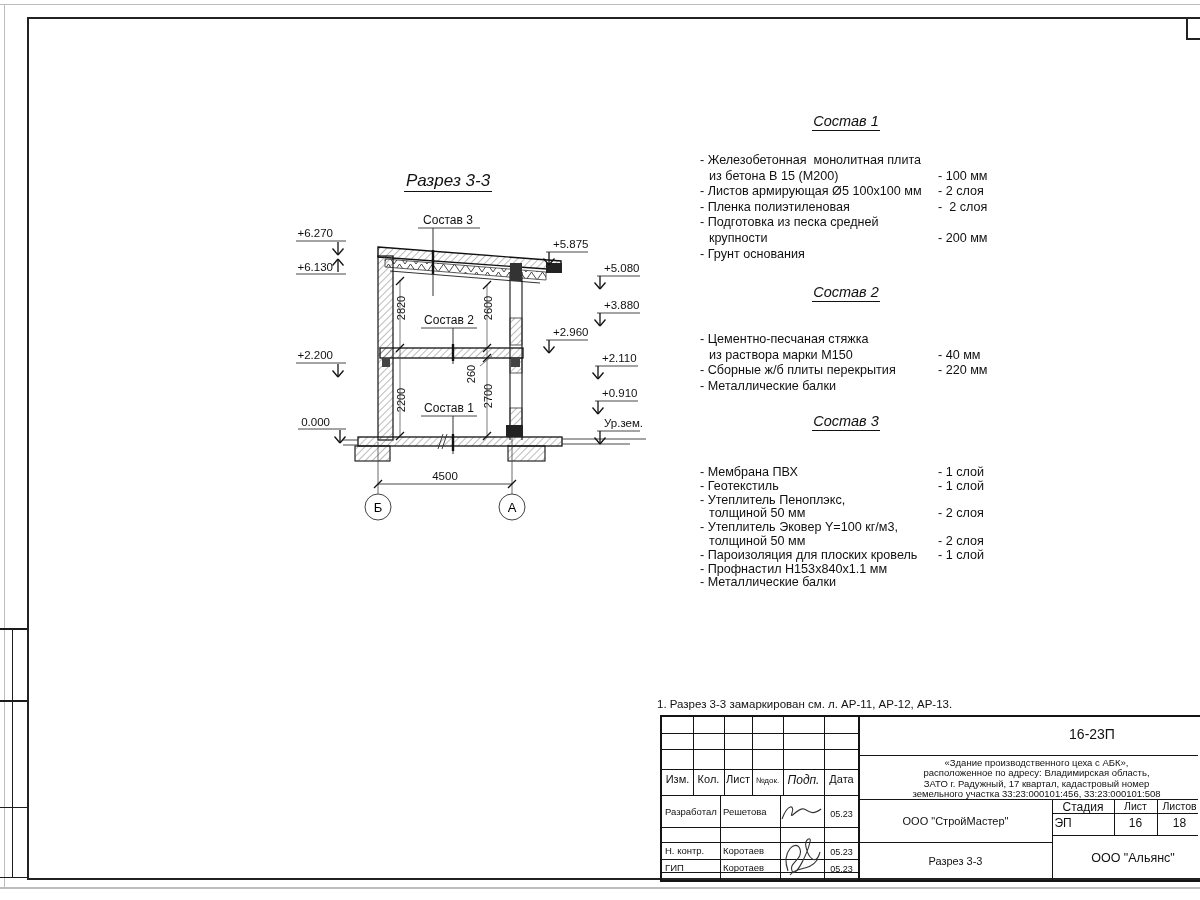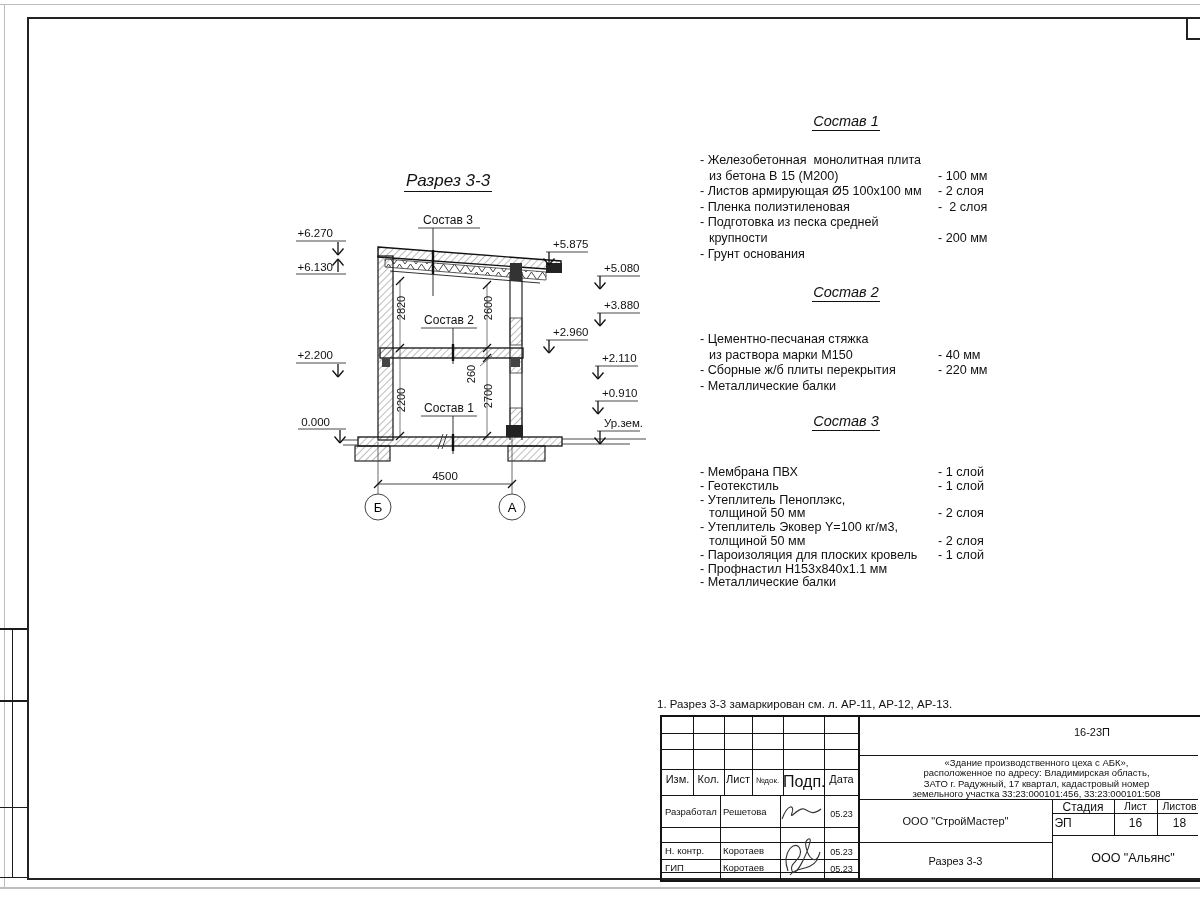--- a/index.html
+++ b/index.html
@@ -312,42 +312,42 @@
     <div class="tb-h" style="left:197px;top:38px;width:339px;"></div>
     <div class="tb-h" style="left:197px;top:82px;width:339px;"></div>
     <div class="tb-h" style="left:390px;top:96px;width:146px;"></div>
     <div class="tb-h" style="left:390px;top:118px;width:146px;"></div>
     <div class="tb-h" style="left:197px;top:125px;width:193px;"></div>
 
     <div class="tb-t cen" style="left:0;top:56px;width:31px;font-size:11px;">Изм.</div>
     <div class="tb-t cen" style="left:31px;top:56px;width:31px;font-size:11px;">Кол.</div>
     <div class="tb-t cen" style="left:62px;top:56px;width:28px;font-size:11px;">Лист</div>
     <div class="tb-t cen" style="left:90px;top:59px;width:31px;font-size:8px;">№док.</div>
-    <div class="tb-t cen" style="left:121px;top:56px;width:41px;font-size:16px;">Подп.</div>
+    <div class="tb-t cen" style="left:121px;top:56px;width:41px;font-size:12px;font-style:italic;">Подп.</div>
     <div class="tb-t cen" style="left:162px;top:56px;width:35px;font-size:11px;">Дата</div>
 
     <div class="tb-t" style="left:3px;top:89px;font-size:9.5px;">Разработал</div>
     <div class="tb-t" style="left:61px;top:89px;font-size:9.5px;">Решетова</div>
     <div class="tb-t cen" style="left:163px;top:92px;width:33px;font-size:9px;">05.23</div>
     <div class="tb-t" style="left:3px;top:128px;font-size:9.5px;">Н. контр.</div>
     <div class="tb-t" style="left:61px;top:128px;font-size:9.5px;">Коротаев</div>
     <div class="tb-t cen" style="left:163px;top:130px;width:33px;font-size:9px;">05.23</div>
     <div class="tb-t" style="left:3px;top:145px;font-size:9.5px;">ГИП</div>
     <div class="tb-t" style="left:61px;top:145px;font-size:9.5px;">Коротаев</div>
     <div class="tb-t cen" style="left:163px;top:147px;width:33px;font-size:9px;">05.23</div>
 
     <svg class="abs" style="left:118px;top:80px;" width="44" height="82">
       <g fill="none" stroke="#333" stroke-width="1.1">
         <path d="M2,22 C8,6 15,8 12,16 C9,24 18,10 24,12 C29,14 32,19 41,12"></path>
         <path d="M8,74 C1,54 16,42 20,52 C24,62 8,66 12,74 C16,82 28,54 30,45 C32,39 24,42 26,50 C28,60 36,70 40,55"></path>
         <path d="M10,78 C18,68 28,76 38,62"></path>
       </g>
     </svg>
 
-    <div class="tb-t cen" style="left:330px;top:9px;width:200px;font-size:11px;">16-23П</div>
+    <div class="tb-t cen" style="left:330px;top:9px;width:200px;font-size:14px;">16-23П</div>
     <div class="tb-t cen" style="left:212px;top:41px;width:325px;font-size:9.5px;line-height:10.3px;white-space:normal;">
       <div>«Здание производственного цеха с АБК»,</div>
       <div>расположенное по адресу: Владимирская область,</div>
       <div>ЗАТО г. Радужный, 17 квартал, кадастровый номер</div>
       <div>земельного участка 33:23:000101:456, 33:23:000101:508</div>
     </div>
     <div class="fx abs" style="left:197px;top:82px;width:193px;height:43px;font-size:11px;">ООО "СтройМастер"</div>
     <div class="fx abs" style="left:197px;top:125px;width:193px;height:38px;font-size:11px;">Разрез 3-3</div>
     <div class="tb-t cen" style="left:390px;top:83px;width:62px;font-size:12px;">Стадия</div>
     <div class="tb-t cen" style="left:452px;top:83px;width:43px;font-size:10.5px;">Лист</div>

